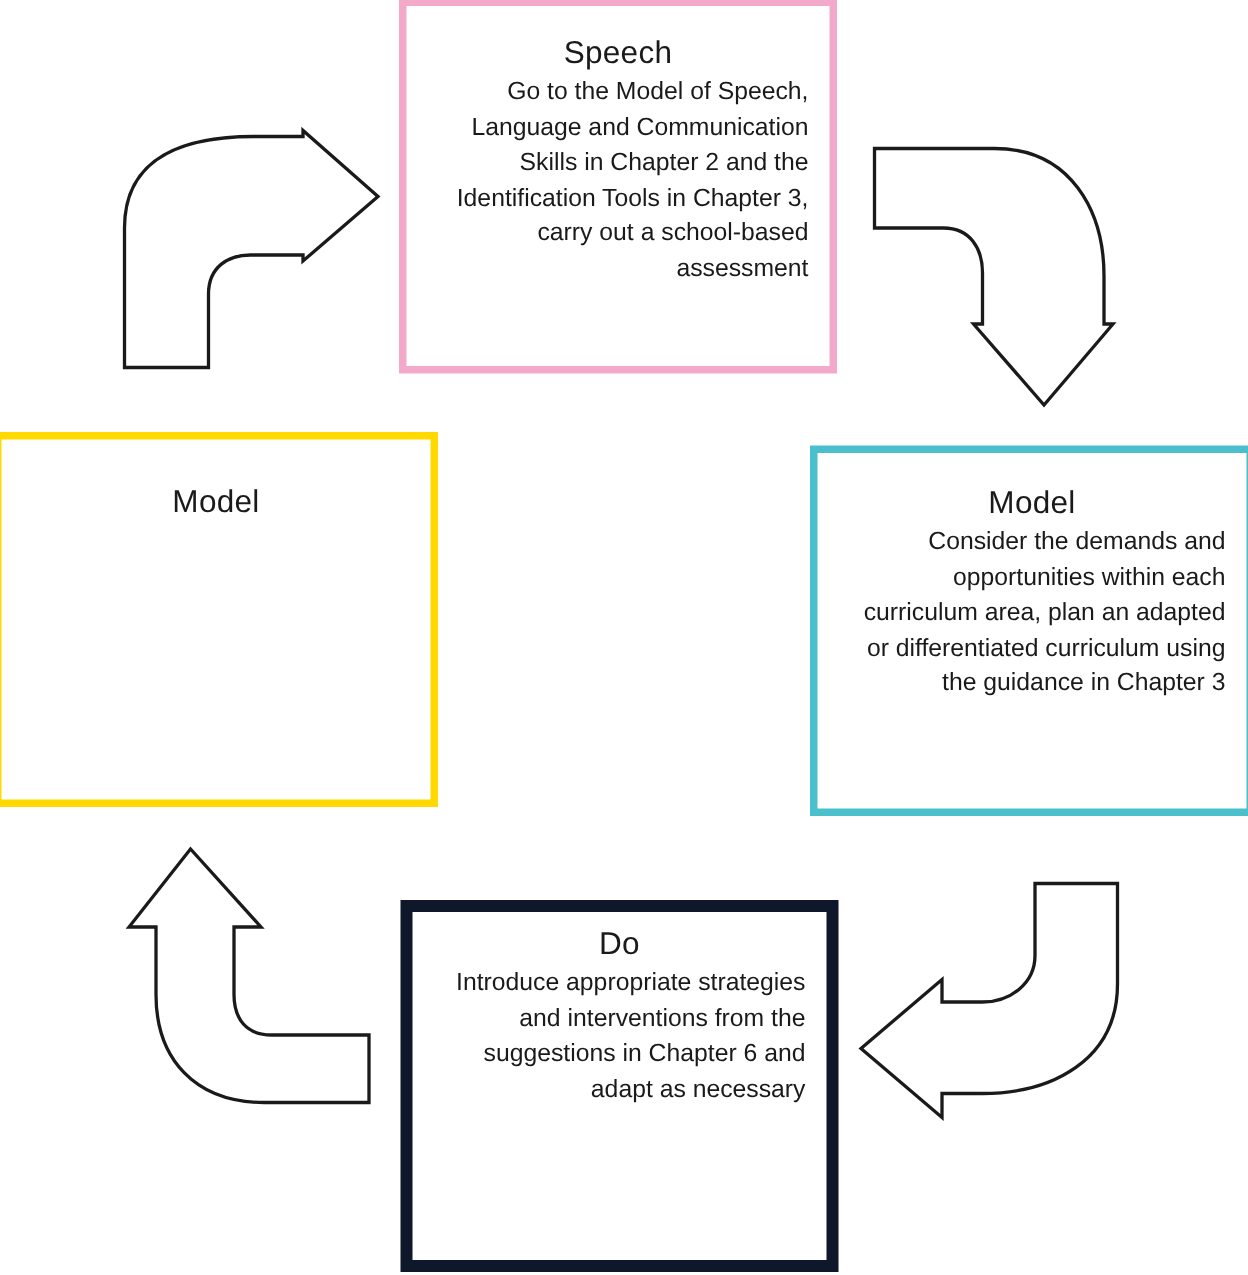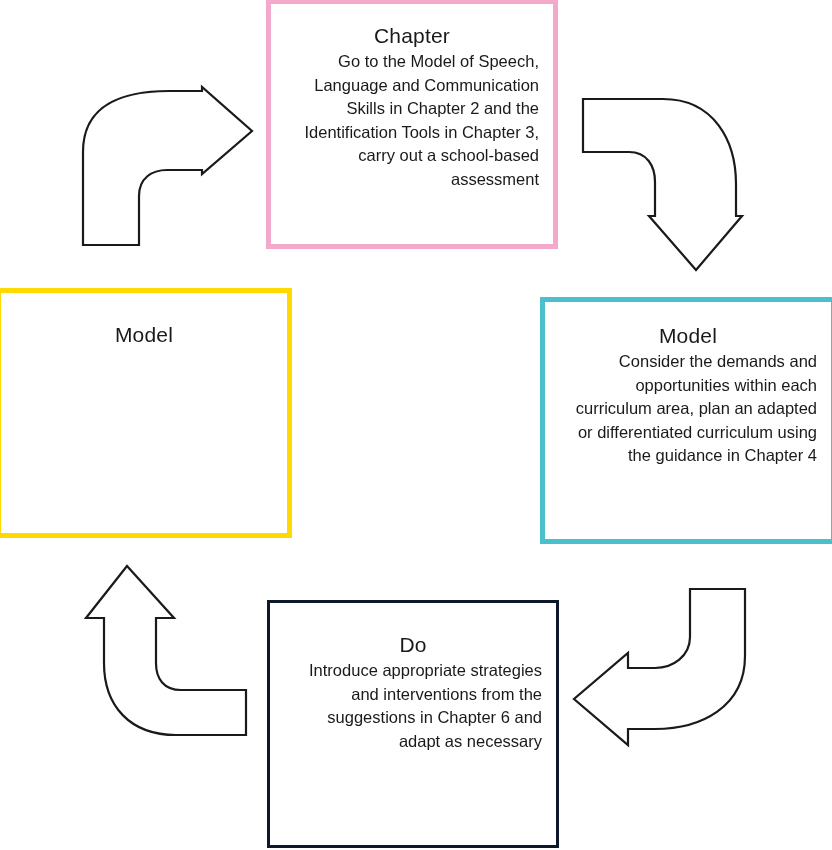--- a/index.html
+++ b/index.html
@@ -76,22 +76,22 @@
     height: 247px;
     border: 5px solid #4cbfcd;
     padding-top: 20px;
   }
 
   #node-do {
     left: 267px;
     top: 600px;
     width: 292px;
     height: 248px;
-    border: 3px solid #0f172a;
-    padding-top: 28px;
+    border: 8px solid #0f172a;
+    padding-top: 8px;
   }
 
   #node-review {
     left: -4px;
     top: 288px;
     width: 296px;
     height: 250px;
     border: 5px solid #ffd900;
     padding-top: 28px;
   }
@@ -150,27 +150,27 @@
              L 127,566
              L 174,618
              L 156,618
              L 156,663
              C 156,679 164,690 181,690
              L 246,690
              Z"></path>
   </svg>
 
   <div class="node" id="node-assess">
-    <span class="node-title">Chapter</span>
+    <span class="node-title">Speech</span>
     <span class="node-body">Go to the Model of Speech, Language and Communication Skills in Chapter 2 and the Identification Tools in Chapter 3, carry out a school-based assessment</span>
   </div>
 
   <div class="node" id="node-plan">
     <span class="node-title">Model</span>
-    <span class="node-body">Consider the demands and opportunities within each curriculum area, plan an adapted or differentiated curriculum using the guidance in Chapter 4</span>
+    <span class="node-body">Consider the demands and opportunities within each curriculum area, plan an adapted or differentiated curriculum using the guidance in Chapter 3</span>
   </div>
 
   <div class="node" id="node-do">
     <span class="node-title">Do</span>
     <span class="node-body">Introduce appropriate strategies and interventions from the suggestions in Chapter 6 and adapt as necessary</span>
   </div>
 
   <div class="node" id="node-review">
     <span class="node-title">Model</span>
   </div>

